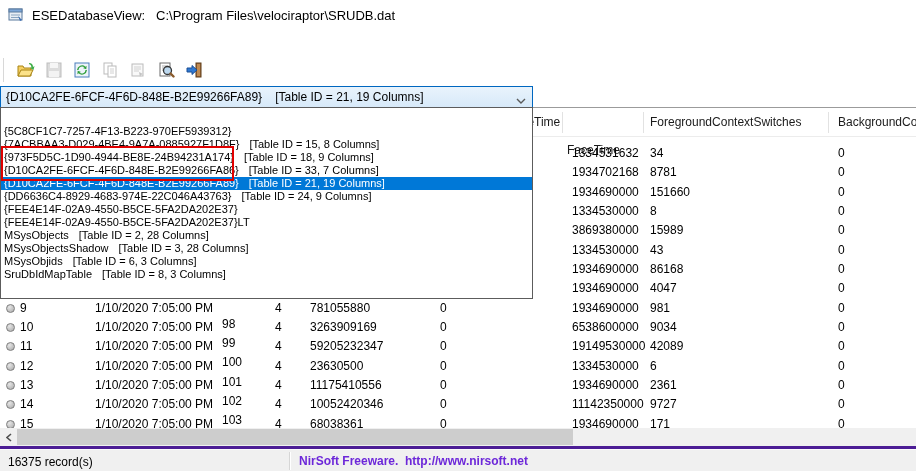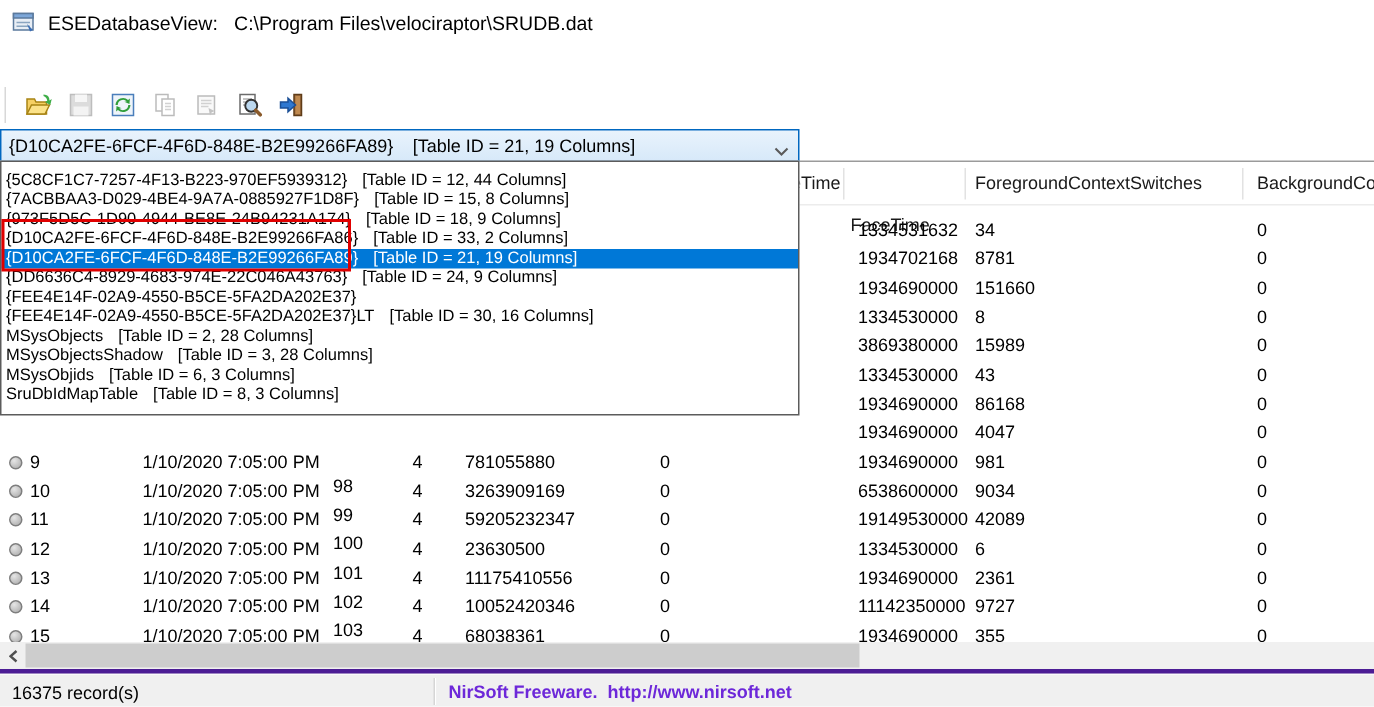--- a/index.html
+++ b/index.html
@@ -39,21 +39,21 @@
   .row{position:relative;height:19.33px;font-size:12px;white-space:pre;}
   .cell{position:absolute;top:2px;line-height:15px;}
   .c0{left:20px;} .c1{left:95px;} .c2{left:222px;margin-top:16px;} .c3{left:275px;} .c4{left:310px;}
   .c5{left:440px;} .c6{left:572px;} .c7{left:650px;} .c8{left:838px;}
   .rec-icon{display:none;position:absolute;left:6px;top:5px;width:9px;height:9px;border-radius:50%;
             background:radial-gradient(circle at 35% 30%,#e6e6e6,#a8a8a8);border:1px solid #7e7e7e;box-sizing:border-box;}
   .row.has-icon .rec-icon{display:block;}
 
   
   .ddlist{position:absolute;left:0;top:107px;width:533px;box-sizing:border-box;background:#fff;
-          border:1px solid #5c5c5c;padding:6px 0;z-index:8;}
+          border:1px solid #5c5c5c;padding:17px 0;z-index:8;}
   .dd-item{height:13px;line-height:13px;font-size:11px;display:flex;padding-left:3px;white-space:pre;cursor:default;}
   .dd-item .dd-info{margin-left:10px;}
   .dd-item.selected{background:#0078d7;color:#fff;}
 
   
   .red-box{position:absolute;left:1px;top:146px;width:229px;height:31px;border:2px solid #e00000;z-index:9;}
 
   
   .hscroll{position:absolute;left:0;top:428px;width:916px;height:18px;background:#f0f0f0;z-index:2;}
   .hs-btn{position:absolute;left:0;top:0;width:17px;height:18px;background:#f0f0f0;display:flex;align-items:center;justify-content:center;}
@@ -323,67 +323,65 @@
       </div>
       <div class="row has-icon">
         <span class="rec-icon"></span>
         <span class="cell c0">15</span>
         <span class="cell c1">1/10/2020 7:05:00 PM</span>
         <span class="cell c2">104</span>
         <span class="cell c3">4</span>
         <span class="cell c4">68038361</span>
         <span class="cell c5">0</span>
         <span class="cell c6">1934690000</span>
-        <span class="cell c7">355</span>
+        <span class="cell c7">171</span>
         <span class="cell c8">0</span>
       </div>
   </div>
 </div>
 
 <div class="combobox">
   <span class="cb-name">{D10CA2FE-6FCF-4F6D-848E-B2E99266FA89}</span>
   <span class="cb-info">[Table ID = 21, 19 Columns]</span>
   <span class="chev">
     <svg width="10" height="7" viewBox="0 0 10 7">
         <path d="M1 1 l4 4 4 -4" fill="none" stroke="#5a5a5a" stroke-width="1.4"></path>
       </svg>
   </span>
 </div>
 
 <div class="ddlist">
   <div class="dd-item">
       <span class="dd-name">{5C8CF1C7-7257-4F13-B223-970EF5939312}</span>
-      <span class="dd-info">[Table ID = 12, 44 Columns]</span>
     </div>
     <div class="dd-item">
       <span class="dd-name">{7ACBBAA3-D029-4BE4-9A7A-0885927F1D8F}</span>
       <span class="dd-info">[Table ID = 15, 8 Columns]</span>
     </div>
     <div class="dd-item">
       <span class="dd-name">{973F5D5C-1D90-4944-BE8E-24B94231A174}</span>
       <span class="dd-info">[Table ID = 18, 9 Columns]</span>
     </div>
     <div class="dd-item">
       <span class="dd-name">{D10CA2FE-6FCF-4F6D-848E-B2E99266FA86}</span>
-      <span class="dd-info">[Table ID = 33, 2 Columns]</span>
+      <span class="dd-info">[Table ID = 33, 7 Columns]</span>
     </div>
     <div class="dd-item selected">
       <span class="dd-name">{D10CA2FE-6FCF-4F6D-848E-B2E99266FA89}</span>
       <span class="dd-info">[Table ID = 21, 19 Columns]</span>
     </div>
     <div class="dd-item">
       <span class="dd-name">{DD6636C4-8929-4683-974E-22C046A43763}</span>
       <span class="dd-info">[Table ID = 24, 9 Columns]</span>
     </div>
     <div class="dd-item">
       <span class="dd-name">{FEE4E14F-02A9-4550-B5CE-5FA2DA202E37}</span>
     </div>
     <div class="dd-item">
       <span class="dd-name">{FEE4E14F-02A9-4550-B5CE-5FA2DA202E37}LT</span>
-      <span class="dd-info">[Table ID = 30, 16 Columns]</span>
     </div>
     <div class="dd-item">
       <span class="dd-name">MSysObjects</span>
       <span class="dd-info">[Table ID = 2, 28 Columns]</span>
     </div>
     <div class="dd-item">
       <span class="dd-name">MSysObjectsShadow</span>
       <span class="dd-info">[Table ID = 3, 28 Columns]</span>
     </div>
     <div class="dd-item">

